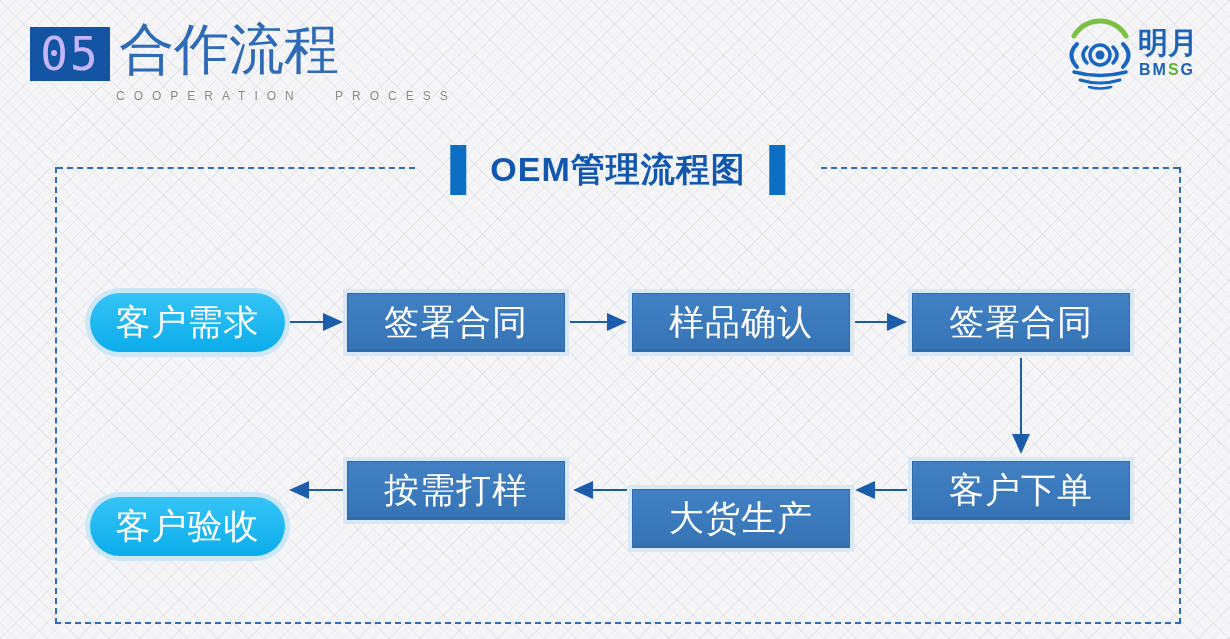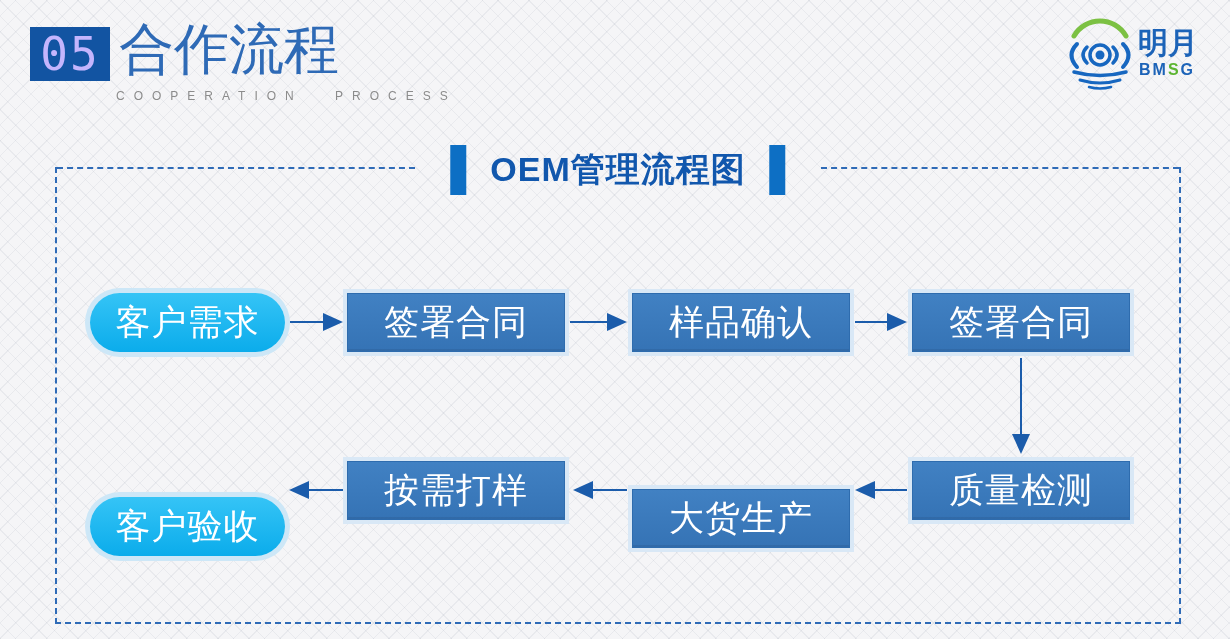--- a/index.html
+++ b/index.html
@@ -121,19 +121,19 @@
         <line x1="850" y1="323" x2="802" y2="323" marker-end="url(#ah)"></line>
         <line x1="570" y1="323" x2="520" y2="323" marker-end="url(#ah)"></line>
         <line x1="287" y1="323" x2="236" y2="323" marker-end="url(#ah)"></line>
       </g>
     </svg>
 
     <div class="node pill n-demand">客户需求</div>
     <div class="node rect n-sample">签署合同</div>
     <div class="node rect n-confirm">样品确认</div>
     <div class="node rect n-contract">签署合同</div>
-    <div class="node rect n-order">质量检测</div>
+    <div class="node rect n-order">客户下单</div>
     <div class="node rect n-produce">大货生产</div>
     <div class="node rect n-qc">按需打样</div>
     <div class="node pill n-accept">客户验收</div>
   </div>
 
 </div>
 
 </body></html>

